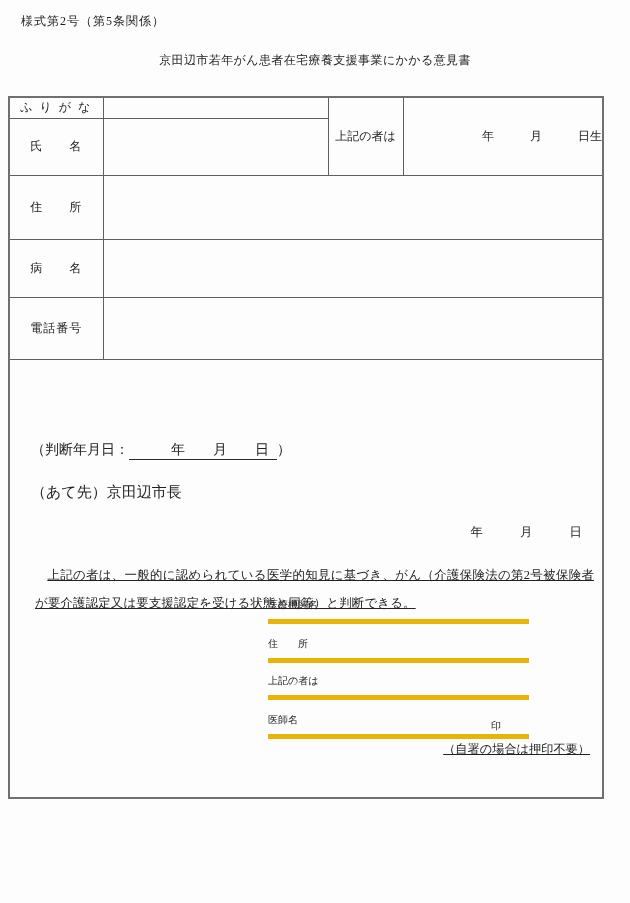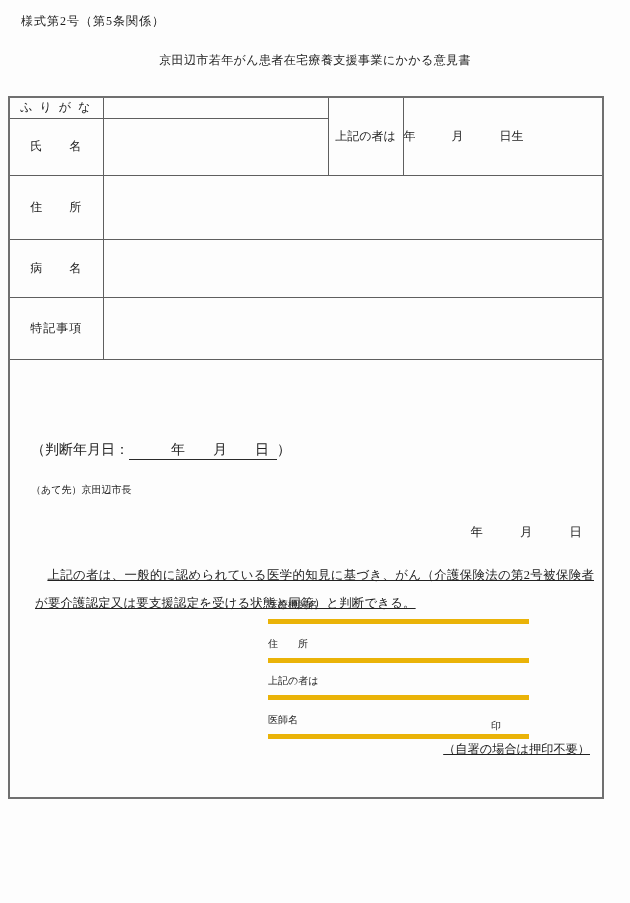--- a/index.html
+++ b/index.html
@@ -31,21 +31,21 @@
     border:1px solid #5f5f5f;
     font-size:12px;
     padding:0;
     vertical-align:middle;
     color:#222;
   }
   td.lbl{text-align:center;letter-spacing:1px;}
   td.furigana-lbl{font-size:10.5px;letter-spacing:2px;border-bottom:1px solid #a9a9a9;}
   td.furigana-val{border-bottom:1px dashed #9a9a9a;}
   td.birth-lbl{text-align:center;}
-  td.birth-val{padding-right:7px;white-space:pre;}
+  td.birth-val{text-align:right;padding-right:7px;white-space:pre;}
 
   td.statement-cell{
     position:relative;
     vertical-align:top;
   }
   .stmt-body{
     margin:21px 8px 0 25px;
     font-size:12.4px;
     line-height:28px;
     text-indent:1em;
@@ -58,21 +58,21 @@
     font-size:14px;white-space:pre;
   }
   .u-blank{
     display:inline-block;
     border-bottom:1px solid #2a2a2a;
     white-space:pre;
     padding-right:8px;
   }
   .addressee-line{
     position:absolute;left:21px;top:123px;
-    font-size:10px;
+    font-size:15px;
   }
   .date-line{
     position:absolute;right:20px;top:164px;
     font-size:12.4px;white-space:pre;
   }
   .sig-field{
     position:absolute;left:258px;width:261px;height:21px;
     border-bottom:5px solid #eab308;
     font-size:10px;
   }
@@ -112,21 +112,21 @@
     </tr>
     <tr style="height:64px">
       <td class="lbl">住　　所</td>
       <td colspan="3"></td>
     </tr>
     <tr style="height:58px">
       <td class="lbl">病　　名</td>
       <td colspan="3"></td>
     </tr>
     <tr style="height:62px">
-      <td class="lbl">特記事項</td>
+      <td class="lbl">電話番号</td>
       <td colspan="3"></td>
     </tr>
     <tr style="height:439px">
       <td class="statement-cell" colspan="4">
 
         <p class="stmt-body">上記の者は、一般的に認められている医学的知見に基づき、がん（介護保険法の第2号被保険者が要介護認定又は要支援認定を受ける状態と同等）と判断できる。</p>
 
         <div class="judgment-line"><span>（判断年月日：</span><span class="u-blank">　　　年　　月　　日</span><span>）</span></div>
 
         <div class="addressee-line">（あて先）京田辺市長</div>

